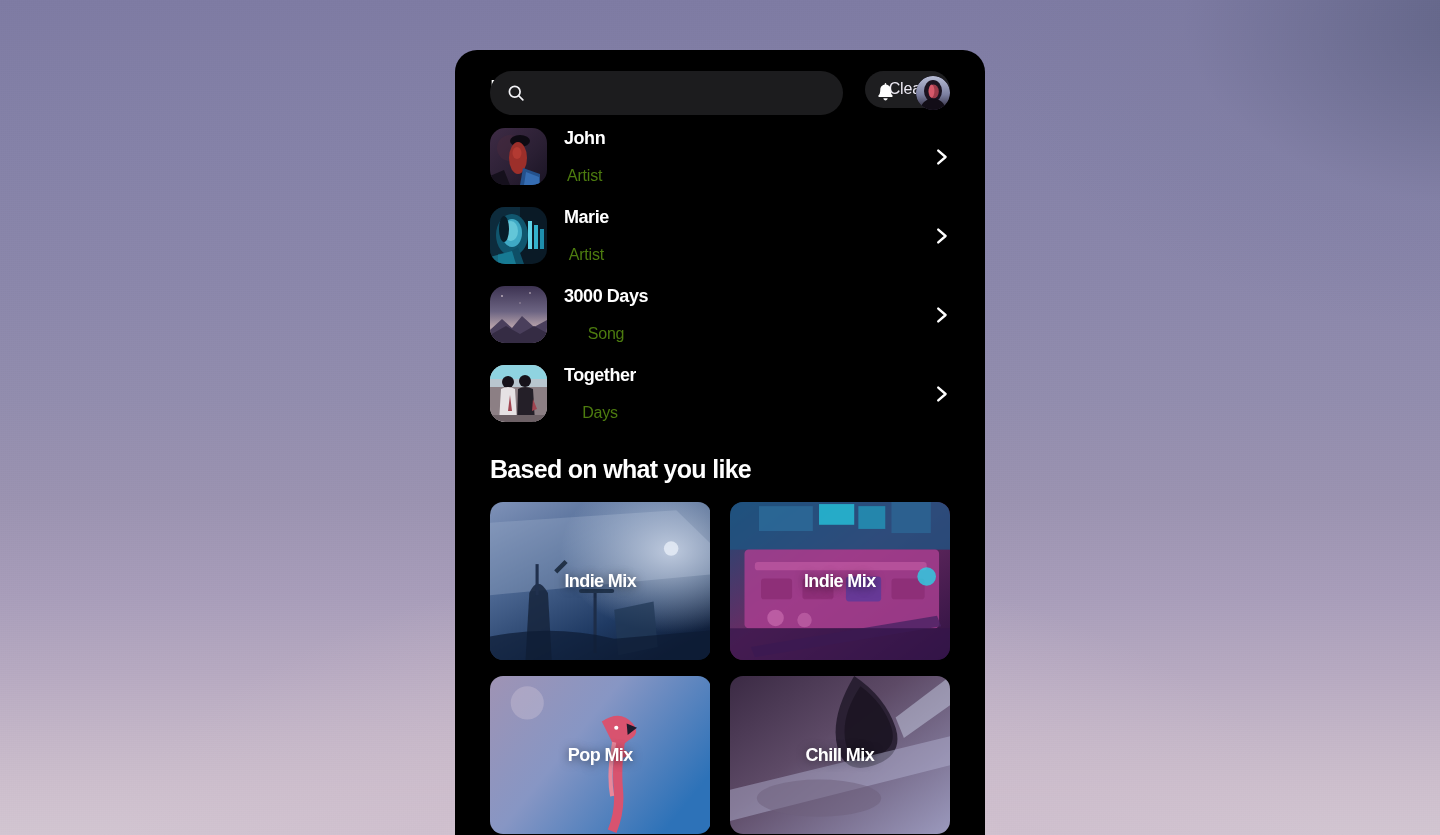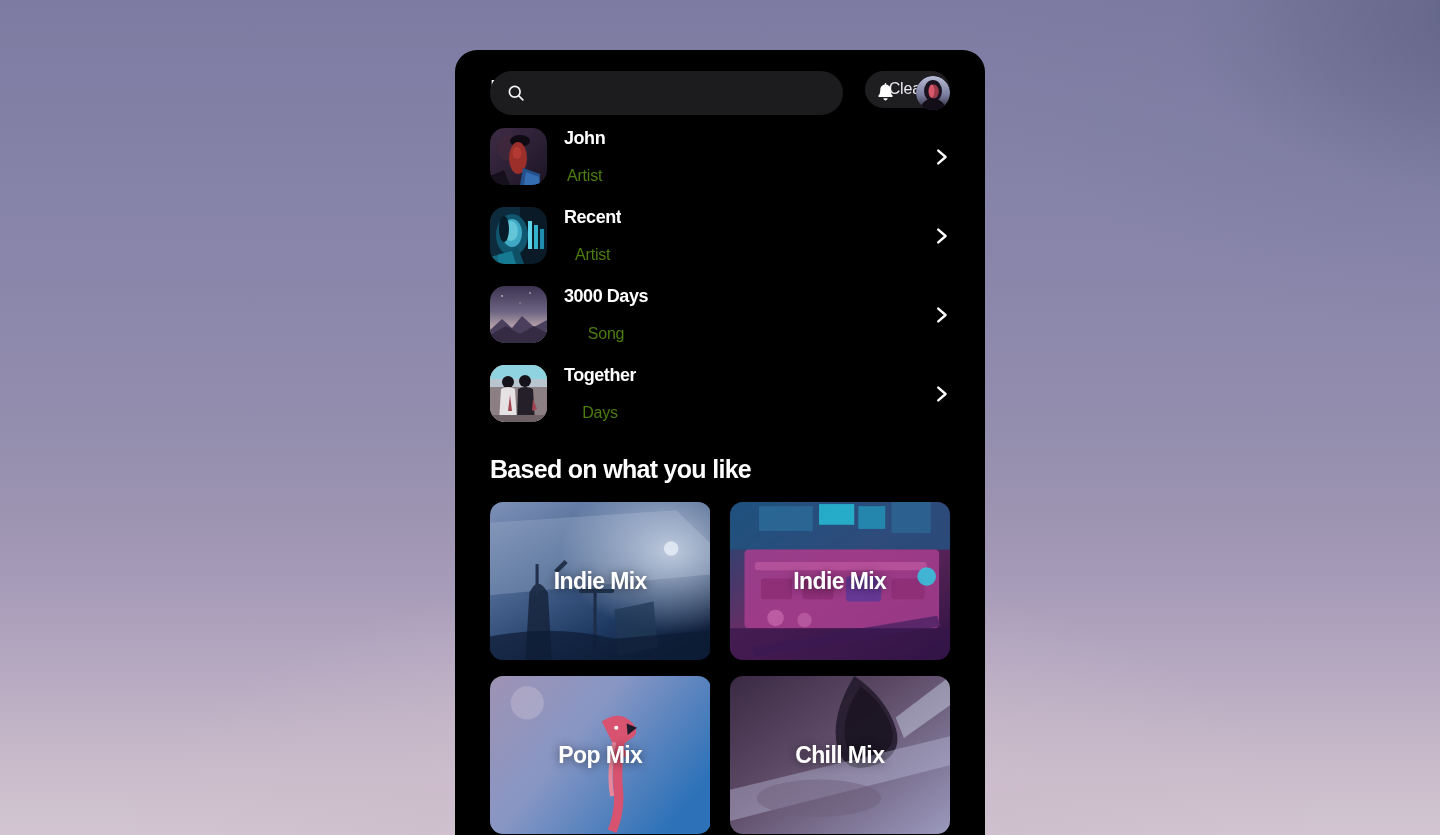--- a/index.html
+++ b/index.html
@@ -224,21 +224,21 @@
     display: flex;
     align-items: center;
     justify-content: center;
     cursor: pointer;
   }
   .mix-card .art { position: absolute; inset: 0; }
   .mix-label {
     position: relative;
     z-index: 2;
     color: #ffffff;
-    font-size: 23px;
+    font-size: 18px;
     font-weight: bold;
     letter-spacing: -0.6px;
     text-shadow: 0 1px 10px rgba(0,0,0,0.55);
   }
 </style>
 </head>
 <body>
 
 <div id="wallpaper"></div>
 
@@ -333,21 +333,21 @@
           <ellipse cx="21" cy="24" rx="7" ry="10" fill="#63c6d8"></ellipse>
           <ellipse cx="14" cy="22" rx="5" ry="13" fill="#071c28"></ellipse>
           <path d="M28 40 Q20 46 8 47 L8 57 L34 57 Z" fill="#0e4f66"></path>
           <rect x="38" y="14" width="4" height="28" fill="#5fd4e8"></rect>
           <rect x="44" y="18" width="4" height="24" fill="#34b3cd"></rect>
           <rect x="50" y="22" width="4" height="20" fill="#1e8fae"></rect>
           <path d="M0 50 L22 44 L26 57 L0 57 Z" fill="#1fa6c0" opacity="0.5"></path>
         </svg>
       </div>
       <div class="row-text">
-        <div class="row-title">Recent</div>
+        <div class="row-title">Marie</div>
         <div class="row-sub">Artist</div>
       </div>
       <svg class="chevron" viewBox="0 0 24 24">
         <polyline points="9,5 17,12 9,19" fill="none" stroke="#ffffff" stroke-width="2.6" stroke-linecap="round" stroke-linejoin="round"></polyline>
       </svg>
     </div>
 
     <div class="recent-row">
       <div class="thumb">
         <svg viewBox="0 0 57 57" width="57" height="57">

